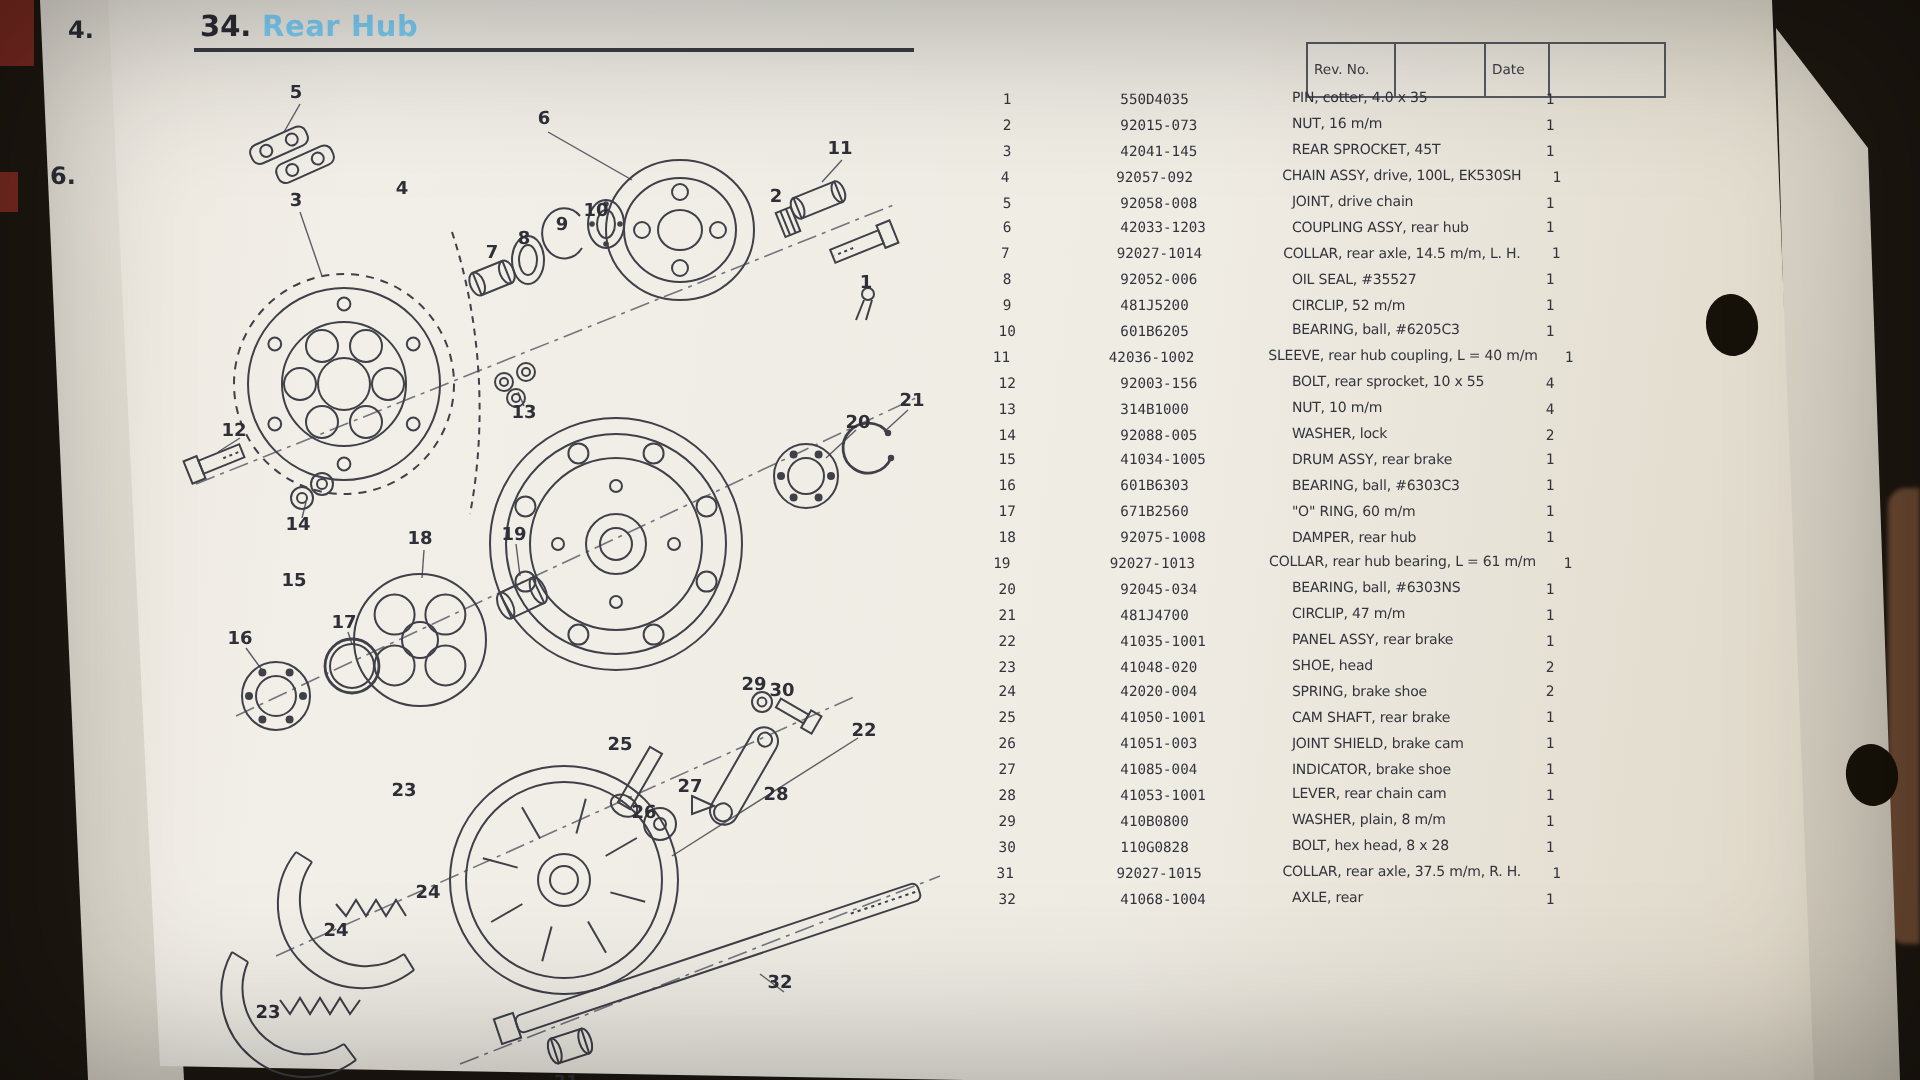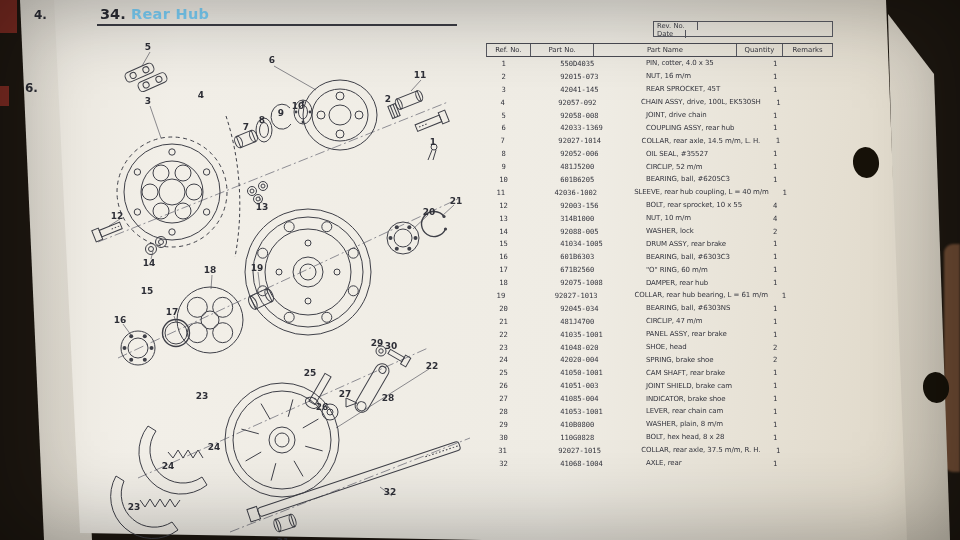--- a/index.html
+++ b/index.html
@@ -39,22 +39,22 @@
   .hole2{left:923px;top:372px;width:26px;height:31px;transform:rotate(-8deg);}
 
   .content{position:absolute;inset:0;color:#33343d;}
 
   
   .sec-num{position:absolute;left:100px;top:6px;font-size:14.5px;font-weight:bold;color:#2b2c34;}
   .sec-title{position:absolute;left:131px;top:6px;font-size:14.5px;font-weight:bold;color:#7dd3fc;letter-spacing:.3px;}
   .title-rule{position:absolute;left:97px;top:24px;width:360px;height:2px;background:#3c3d45;}
 
   
-  .revbox{position:absolute;left:653px;top:21px;width:180px;height:16px;display:flex;
-    border:1px solid #5a5b63;font-size:6.8px;color:#3c3d45;box-sizing:border-box;background:rgba(255,255,255,.15);flex-direction:column;}
+  .revbox{position:absolute;left:653px;top:21px;width:180px;height:28px;display:flex;
+    border:1px solid #5a5b63;font-size:6.8px;color:#3c3d45;box-sizing:border-box;background:rgba(255,255,255,.15);}
   .revcell{display:flex;align-items:center;padding:0 3px;border-right:1px solid #5a5b63;box-sizing:border-box;height:100%;}
   .revcell:last-child{border-right:none;}
   .rc1{width:44px;} .rc2{width:46px;} .rc3{width:32px;} .rc4{width:58px;}
 
   
   .ptable{position:absolute;left:486px;top:43px;width:347px;}
   .thead{display:flex;height:14px;border-top:1.4px solid #4a4b53;border-bottom:1.4px solid #4a4b53;
     font-size:6.9px;box-sizing:border-box;border-left:1px solid #5a5b63;border-right:1px solid #5a5b63;}
   .th{display:flex;justify-content:center;align-items:center;height:100%;border-right:1px solid #5a5b63;box-sizing:border-box;}
   .th:last-child{border-right:none;}
@@ -102,27 +102,20 @@
     <div class="title-rule"></div>
 
     <div class="revbox">
       <div class="revcell rc1">Rev. No.</div>
       <div class="revcell rc2"></div>
       <div class="revcell rc3">Date</div>
       <div class="revcell rc4"></div>
     </div>
 
     <div class="ptable">
-      <div class="thead">
-        <div class="th w-ref">Ref. No.</div>
-        <div class="th w-part">Part No.</div>
-        <div class="th w-name">Part Name</div>
-        <div class="th w-qty">Quantity</div>
-        <div class="th w-rem">Remarks</div>
-      </div>
       <div class="tbody">
           <div class="trow">
             <div class="tc tc-ref">1</div>
             <div class="tc tc-part">550D4035</div>
             <div class="tc tc-name">PIN, cotter, 4.0 x 35</div>
             <div class="tc tc-qty">1</div>
             <div class="tc tc-rem"></div>
           </div>
           <div class="trow">
             <div class="tc tc-ref">2</div>
@@ -147,21 +140,21 @@
           </div>
           <div class="trow">
             <div class="tc tc-ref">5</div>
             <div class="tc tc-part">92058-008</div>
             <div class="tc tc-name">JOINT, drive chain</div>
             <div class="tc tc-qty">1</div>
             <div class="tc tc-rem"></div>
           </div>
           <div class="trow">
             <div class="tc tc-ref">6</div>
-            <div class="tc tc-part">42033-1369</div>
+            <div class="tc tc-part">42033-1203</div>
             <div class="tc tc-name">COUPLING ASSY, rear hub</div>
             <div class="tc tc-qty">1</div>
             <div class="tc tc-rem"></div>
           </div>
           <div class="trow">
             <div class="tc tc-ref">7</div>
             <div class="tc tc-part">92027-1014</div>
             <div class="tc tc-name">COLLAR, rear axle, 14.5 m/m, L. H.</div>
             <div class="tc tc-qty">1</div>
             <div class="tc tc-rem"></div>

